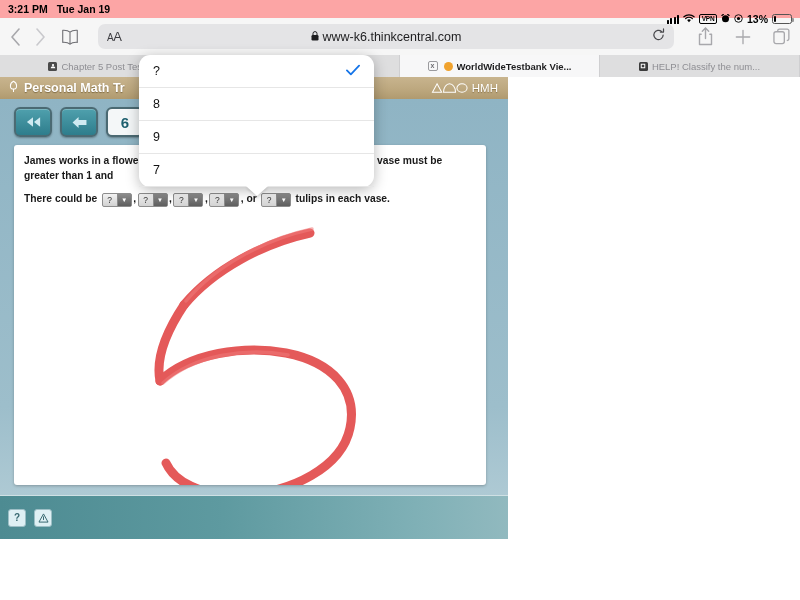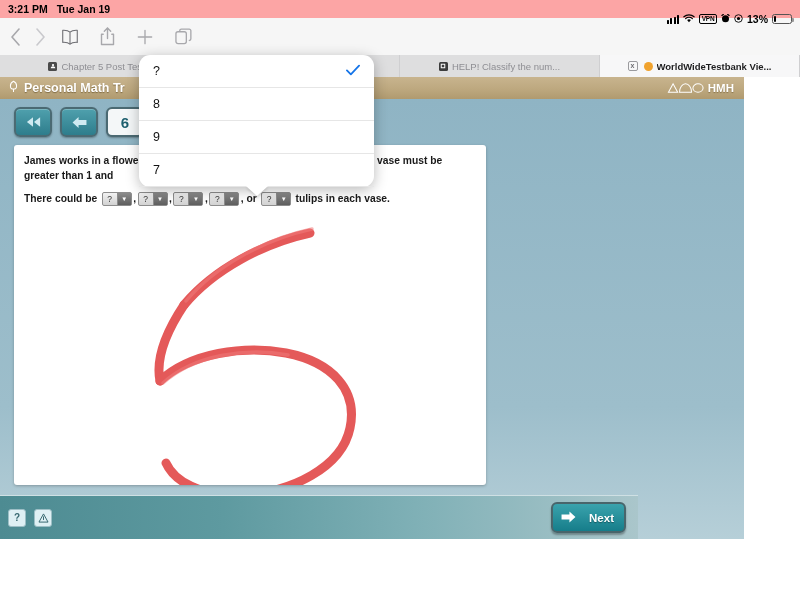--- a/index.html
+++ b/index.html
@@ -116,39 +116,39 @@
     color: #6e6e73; font-size: 7px; line-height: 8px; text-align: center;
     margin-right: 2px;
   }
   .tab-label { overflow: hidden; text-overflow: ellipsis; }
 
   
   .page { position: relative; width: 800px; height: 523px; background: #fff; }
 
   .app {
     position: absolute; left: 0; top: 0;
-    width: 744px; height: 462px;
+    width: 508px; height: 462px;
     background: #0ea5e9;
     overflow: hidden;
   }
 
   .app-header {
     height: 22px;
     background: linear-gradient(to bottom, #c8b48e 0%, #bda87f 55%, #b09a6f 100%);
     display: flex; align-items: center; justify-content: space-between;
     padding: 0 10px 0 8px;
   }
   .app-title {
     color: #fff; font-size: 12.5px; font-weight: bold;
     text-shadow: 0 1px 1px rgba(90,70,30,.6);
     display: flex; align-items: center; gap: 5px;
   }
   .hmh-logo {
     display: flex; align-items: flex-end; gap: 3px;
-    color: #fff; font-size: 11.5px; font-weight: bold;
+    color: #fff; font-size: 11.5px; font-weight: normal;
     text-shadow: 0 1px 1px rgba(90,70,30,.5);
   }
 
   .app-body { position: relative; height: 440px; background: linear-gradient(to bottom,#8fb4c4 0%, #9dbecb 70%, #b6cfd8 100%); }
 
   .navbar { position: absolute; left: 14px; top: 8px; display: flex; gap: 8px; }
   .navbtn {
     width: 38px; height: 30px; border-radius: 6px;
     background: linear-gradient(to bottom,#4fa0ad,#2e7d8c);
     border: 2px solid #4b6a73;
@@ -166,21 +166,21 @@
     width: 472px; height: 340px;
     background: #fff; border-radius: 3px;
     box-shadow: 0 1px 3px rgba(0,0,0,.25);
     overflow: hidden;
   }
   .qtext {
     padding: 9px 10px 0 10px;
     font-size: 10.3px; font-weight: bold; color: #1a1a1a; line-height: 1.42;
   }
   .qtext p { margin-bottom: 9px; }
-  .answer-line { display: flex; align-items: flex-start; flex-wrap: wrap; gap: 0; font-size: 10.3px; font-weight: bold; }
+  .answer-line { display: flex; align-items: flex-end; flex-wrap: wrap; gap: 0; font-size: 10.3px; font-weight: bold; }
   .sel {
     display: inline-flex; align-items: stretch;
     height: 14px; margin: 0 1.5px;
     border: 1px solid #8d8d8d; border-radius: 2px;
     background: linear-gradient(to bottom,#f2f2f2,#d2d2d2);
     vertical-align: middle;
   }
   .sel .val {
     width: 14px; display: flex; align-items: center; justify-content: center;
     font-size: 8.5px; color: #333; font-weight: normal;
@@ -327,20 +327,38 @@
         <path d="M2 1l7 8-7 8" stroke="currentColor" stroke-width="1.6" fill="none" stroke-linecap="round" stroke-linejoin="round"></path>
       </svg>
   </span>
   <span class="tb-icon dark">
     <svg width="20" height="16" viewBox="0 0 22 17">
         <path d="M11 3.2C9 1.4 6.4 1 3 1.2v13.2c3.4-.2 6 .2 8 2 2-1.8 4.6-2.2 8-2V1.2c-3.4-.2-6 .2-8 2z" stroke="currentColor" stroke-width="1.2" fill="none" stroke-linejoin="round"></path>
         <path d="M11 3.2v13.2" stroke="currentColor" stroke-width="1.2" fill="none"></path>
       </svg>
   </span>
 
+  <div class="urlbar">
+    <span class="aa"><span class="small">A</span><span>A</span></span>
+    <span class="url-center">
+      <span class="lock">
+        <svg width="8" height="10" viewBox="0 0 8 10">
+            <rect x="0.5" y="4" width="7" height="5.4" rx="1.2" fill="#1d1d1f"></rect>
+            <path d="M2 4V2.6a2 2 0 0 1 4 0V4" stroke="#1d1d1f" stroke-width="1" fill="none"></path>
+          </svg>
+      </span>
+      <span>www-k6.thinkcentral.com</span>
+    </span>
+    <span class="reload">
+      <svg width="13" height="14" viewBox="0 0 14 15">
+          <path d="M12 7.5a5 5 0 1 1-1.7-3.8" stroke="currentColor" stroke-width="1.3" fill="none" stroke-linecap="round"></path>
+          <path d="M12.4 1v3.4H9" stroke="currentColor" stroke-width="1.3" fill="none" stroke-linecap="round" stroke-linejoin="round"></path>
+        </svg>
+    </span>
+  </div>
 
   <div class="tb-right">
     <span class="tb-icon">
       <svg width="15" height="19" viewBox="0 0 16 20">
           <path d="M8 1.2v11" stroke="currentColor" stroke-width="1.5" fill="none" stroke-linecap="round"></path>
           <path d="M4.6 4.4 8 1l3.4 3.4" stroke="currentColor" stroke-width="1.5" fill="none" stroke-linecap="round" stroke-linejoin="round"></path>
           <path d="M3.4 7.6H1.6v11h12.8v-11h-1.8" stroke="currentColor" stroke-width="1.5" fill="none" stroke-linecap="round" stroke-linejoin="round"></path>
         </svg>
     </span>
     <span class="tb-icon">
@@ -364,33 +382,33 @@
           <circle cx="4" cy="2.8" r="1.5" fill="#fff"></circle>
           <path d="M1 7c0-1.7 1.3-2.6 3-2.6S7 5.3 7 7z" fill="#fff"></path>
         </svg>
     </span>
     <span class="tab-label">Chapter 5 Post Test - </span>
   </div>
   <div class="tab">
     <span class="favicon dot"></span>
     <span class="tab-label">ThinkCentral</span>
   </div>
+  <div class="tab active">
+    <span class="tab-close">x</span>
+    <span class="favicon dot"></span>
+    <span class="tab-label">WorldWideTestbank Vie...</span>
+  </div>
   <div class="tab">
     <span class="favicon hollow">
       <svg width="6" height="6" viewBox="0 0 8 8">
           <rect x="1" y="1" width="6" height="6" fill="#fff"></rect>
           <rect x="2.3" y="2.3" width="3.4" height="3.4" fill="#3c3c3c"></rect>
         </svg>
     </span>
     <span class="tab-label">HELP! Classify the num...</span>
-  </div>
-  <div class="tab active">
-    <span class="tab-close">x</span>
-    <span class="favicon dot"></span>
-    <span class="tab-label">WorldWideTestbank Vie...</span>
   </div>
 </div>
 
 <div class="page">
 
   <div class="app">
 
     <div class="app-header">
       <div class="app-title">
         <span>

